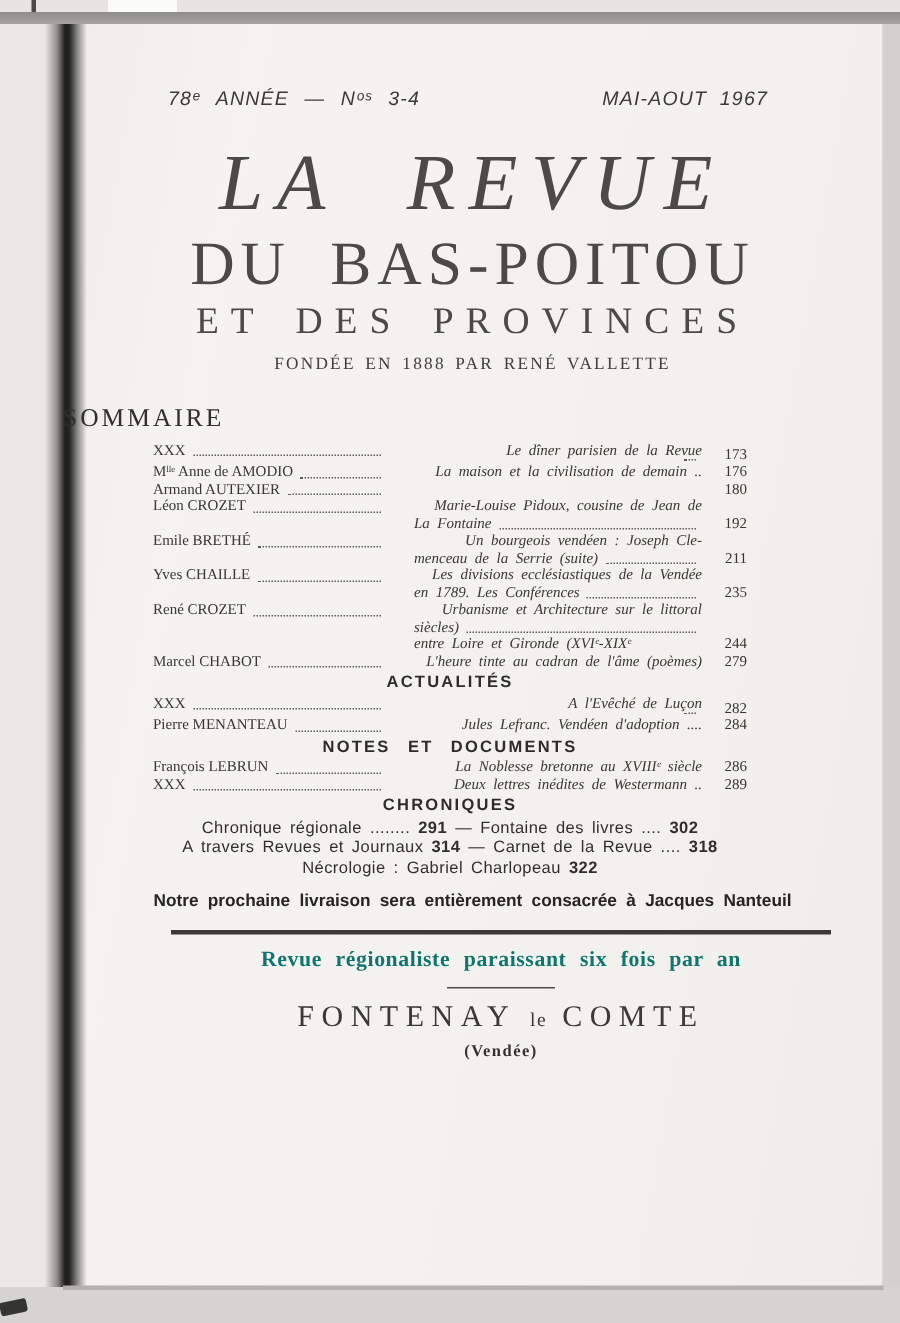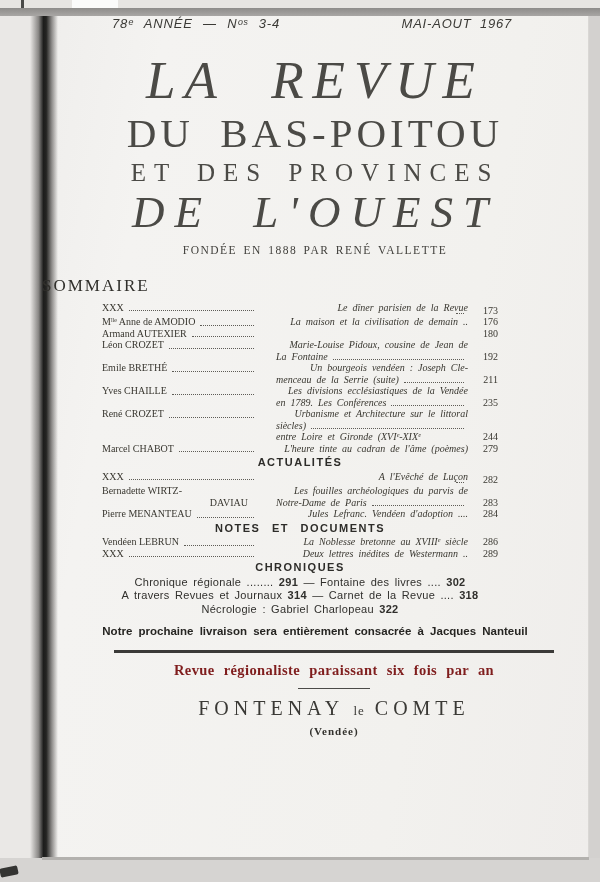--- a/index.html
+++ b/index.html
@@ -17,21 +17,21 @@
   .left-strip{position:absolute;top:16px;left:0;width:40px;height:850px;background:#eae8e6;}
   .page{position:absolute;top:16px;left:42px;width:546px;height:842px;
     background:linear-gradient(100deg,#efeeec 0%,#f4f3f1 18%,#f2f1ee 70%,#efedeb 100%);
     border-right:1px solid #d9d7d4;}
   .fold{position:absolute;top:16px;left:30px;width:28px;height:856px;
     background:linear-gradient(90deg,rgba(230,228,226,0) 0%,#8a8886 30%,#1d1d1c 48%,#242422 58%,#8f8d8b 78%,rgba(242,241,238,0) 100%);}
   .scan-bottom{position:absolute;bottom:0;left:0;width:600px;height:24px;background:#d6d4d2;}
   .page-bottom-edge{position:absolute;left:42px;bottom:22px;width:547px;height:3px;background:#b3b1ae;}
   .corner-smudge{position:absolute;left:0;bottom:6px;width:18px;height:9px;background:#343432;transform:rotate(-12deg);border-radius:2px;}
   
-  .content{position:absolute;top:16px;left:42px;width:546px;color:#35342f;}
+  .content{position:absolute;top:16px;left:42px;width:546px;color:#35342f;padding-top:42px;}
   .issue-row{display:flex;justify-content:space-between;margin:0 76px 0 70px;
     font-style:italic;font-size:13px;letter-spacing:.8px;color:#3b3a36;}
   .issue-row .left{word-spacing:6px;}
   .issue-row .right{word-spacing:4px;}
   .masthead{text-align:center;color:#4b4a46;font-family:"Liberation Serif","DejaVu Serif",serif;}
   .t1{font-style:italic;font-size:53px;letter-spacing:9px;word-spacing:24px;margin-top:22px;line-height:1.05;}
   .t2{font-size:41px;letter-spacing:4px;word-spacing:12px;margin-top:3px;line-height:1.05;}
   .t3{font-size:25px;letter-spacing:8px;word-spacing:6px;margin-top:4px;}
   .t4{font-style:italic;font-size:45px;letter-spacing:10px;word-spacing:20px;margin-top:2px;line-height:1.05;}
   .founder{font-size:11.5px;letter-spacing:1.5px;word-spacing:2px;margin-top:8px;color:#403f3b;}
@@ -50,21 +50,21 @@
   .title-cont{padding-left:18px;display:flex;align-items:flex-end;}
   .col-page{flex:1;text-align:right;align-self:flex-end;}
   .leader{flex:1;min-width:8px;border-bottom:1.5px dotted #5e5c56;margin:0 4px 2px 5px;}
   .chronique-line{font-family:"Liberation Sans","DejaVu Sans",sans-serif;font-size:11px;
     text-align:center;line-height:13.5px;letter-spacing:.3px;word-spacing:2px;color:#302f2c;}
   .chronique-line .bold{font-weight:bold;}
   .note-line{font-weight:bold;font-size:11.5px;text-align:center;margin-top:9px;
     word-spacing:3px;color:#262522;}
   .footer{width:460px;margin-left:62px;text-align:center;font-family:"Liberation Serif","DejaVu Serif",serif;}
   .footer-rule{width:440px;height:3px;background:#3b3a38;margin:13px auto 0;}
-  .footer-subtitle{font-weight:bold;font-size:14.5px;word-spacing:5px;letter-spacing:.4px;margin-top:9px;color:#7f1d1d;}
+  .footer-subtitle{font-weight:bold;font-size:14.5px;word-spacing:5px;letter-spacing:.4px;margin-top:9px;color:#0f766e;}
   .footer-divider{width:72px;height:1px;background:#4b4a48;margin:9px auto 0;}
   .city-line{font-size:20px;letter-spacing:5px;margin-top:8px;color:#3a3935;}
   .city-le{font-size:13px;letter-spacing:1px;}
   .dept-line{font-weight:bold;font-size:11px;letter-spacing:1px;margin-top:5px;color:#33322e;}
 </style>
 </head>
 <body>
 
 <div class="scan-top"></div>
 <div class="scan-top-block"></div>
@@ -82,21 +82,20 @@
 
   <div class="issue-row">
     <span class="left">78ᵉ ANNÉE — Nᵒˢ 3-4</span>
     <span class="right">MAI-AOUT 1967</span>
   </div>
 
   <div class="masthead">
     <div class="t1">LA REVUE</div>
     <div class="t2">DU BAS-POITOU</div>
     <div class="t3">ET DES PROVINCES</div>
-    <div class="t4">DE L'OUEST</div>
     <div class="founder">FONDÉE EN 1888 PAR RENÉ VALLETTE</div>
   </div>
 
   <div class="sommaire-title">SOMMAIRE</div>
 
   <div class="sommaire">
       <div class="entry-row">
         <div class="col-author">
           <div class="author-line">
             <span>XXX</span>
@@ -235,54 +234,36 @@
           <div class="title-line">
             <span>A l'Evêché de Luçon</span>
             <span class="leader"></span>
           </div>
         </div>
         <div class="col-page">282</div>
       </div>
       <div class="entry-row">
         <div class="col-author">
           <div class="author-line">
-            <span>Bernadette WIRTZ-</span>
-          </div>
-          <div class="author-cont"><span>DAVIAU</span></div>
-        </div>
-        <div class="col-title">
-          <div class="title-line">
-            <span>Les fouilles archéologiques du parvis de</span>
-          </div>
-          <div class="title-cont">
-            <span>Notre-Dame de Paris</span>
-            <span class="leader"></span>
-          </div>
-        </div>
-        <div class="col-page">283</div>
-      </div>
-      <div class="entry-row">
-        <div class="col-author">
-          <div class="author-line">
             <span>Pierre MENANTEAU</span>
             <span class="leader"></span>
           </div>
         </div>
         <div class="col-title">
           <div class="title-line">
             <span>Jules Lefranc. Vendéen d'adoption ....</span>
           </div>
         </div>
         <div class="col-page">284</div>
       </div>
       <div class="section-heading">NOTES ET DOCUMENTS</div>
       <div class="entry-row">
         <div class="col-author">
           <div class="author-line">
-            <span>Vendéen LEBRUN</span>
+            <span>François LEBRUN</span>
             <span class="leader"></span>
           </div>
         </div>
         <div class="col-title">
           <div class="title-line">
             <span>La Noblesse bretonne au XVIIIᵉ siècle</span>
           </div>
         </div>
         <div class="col-page">286</div>
       </div>

